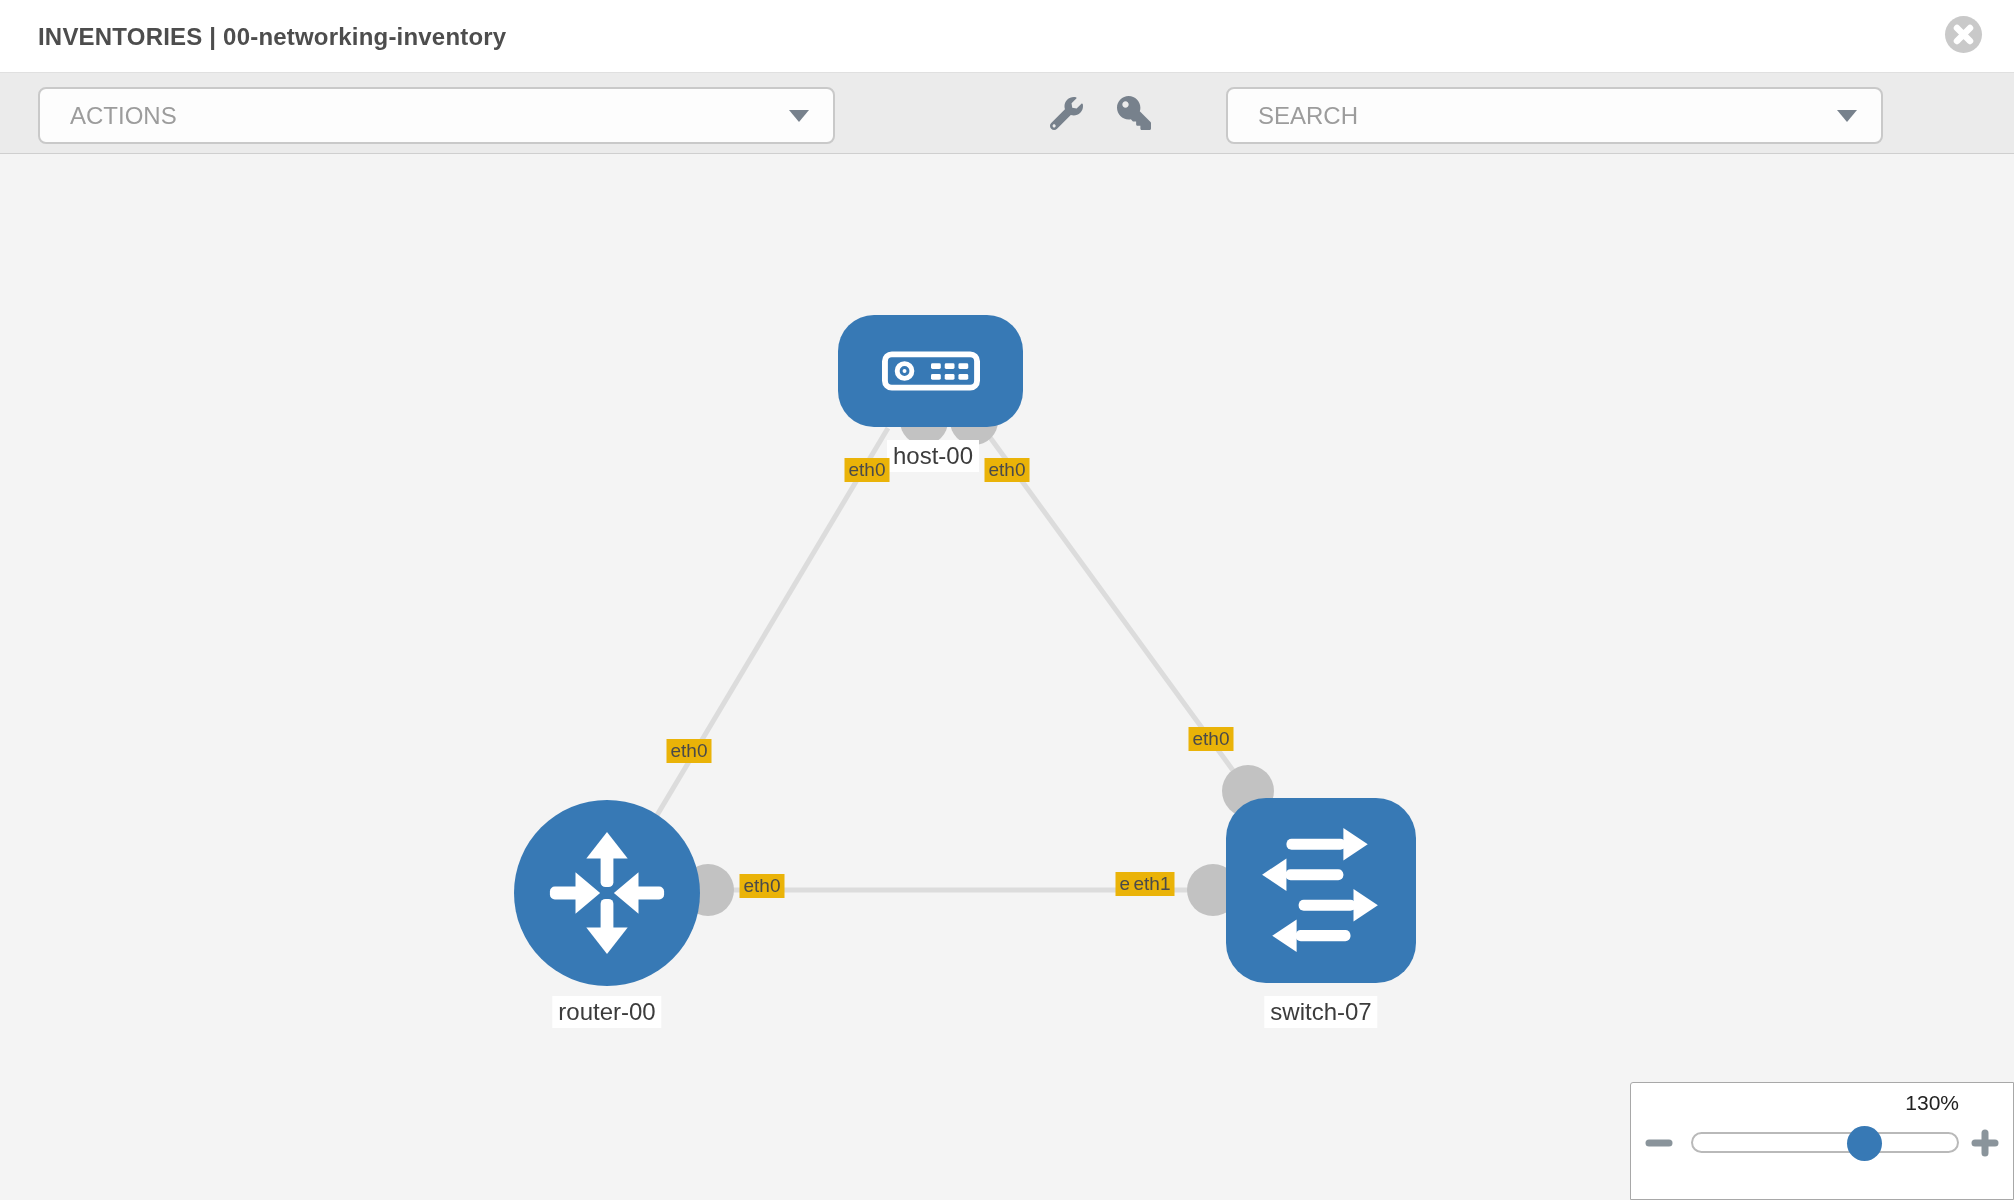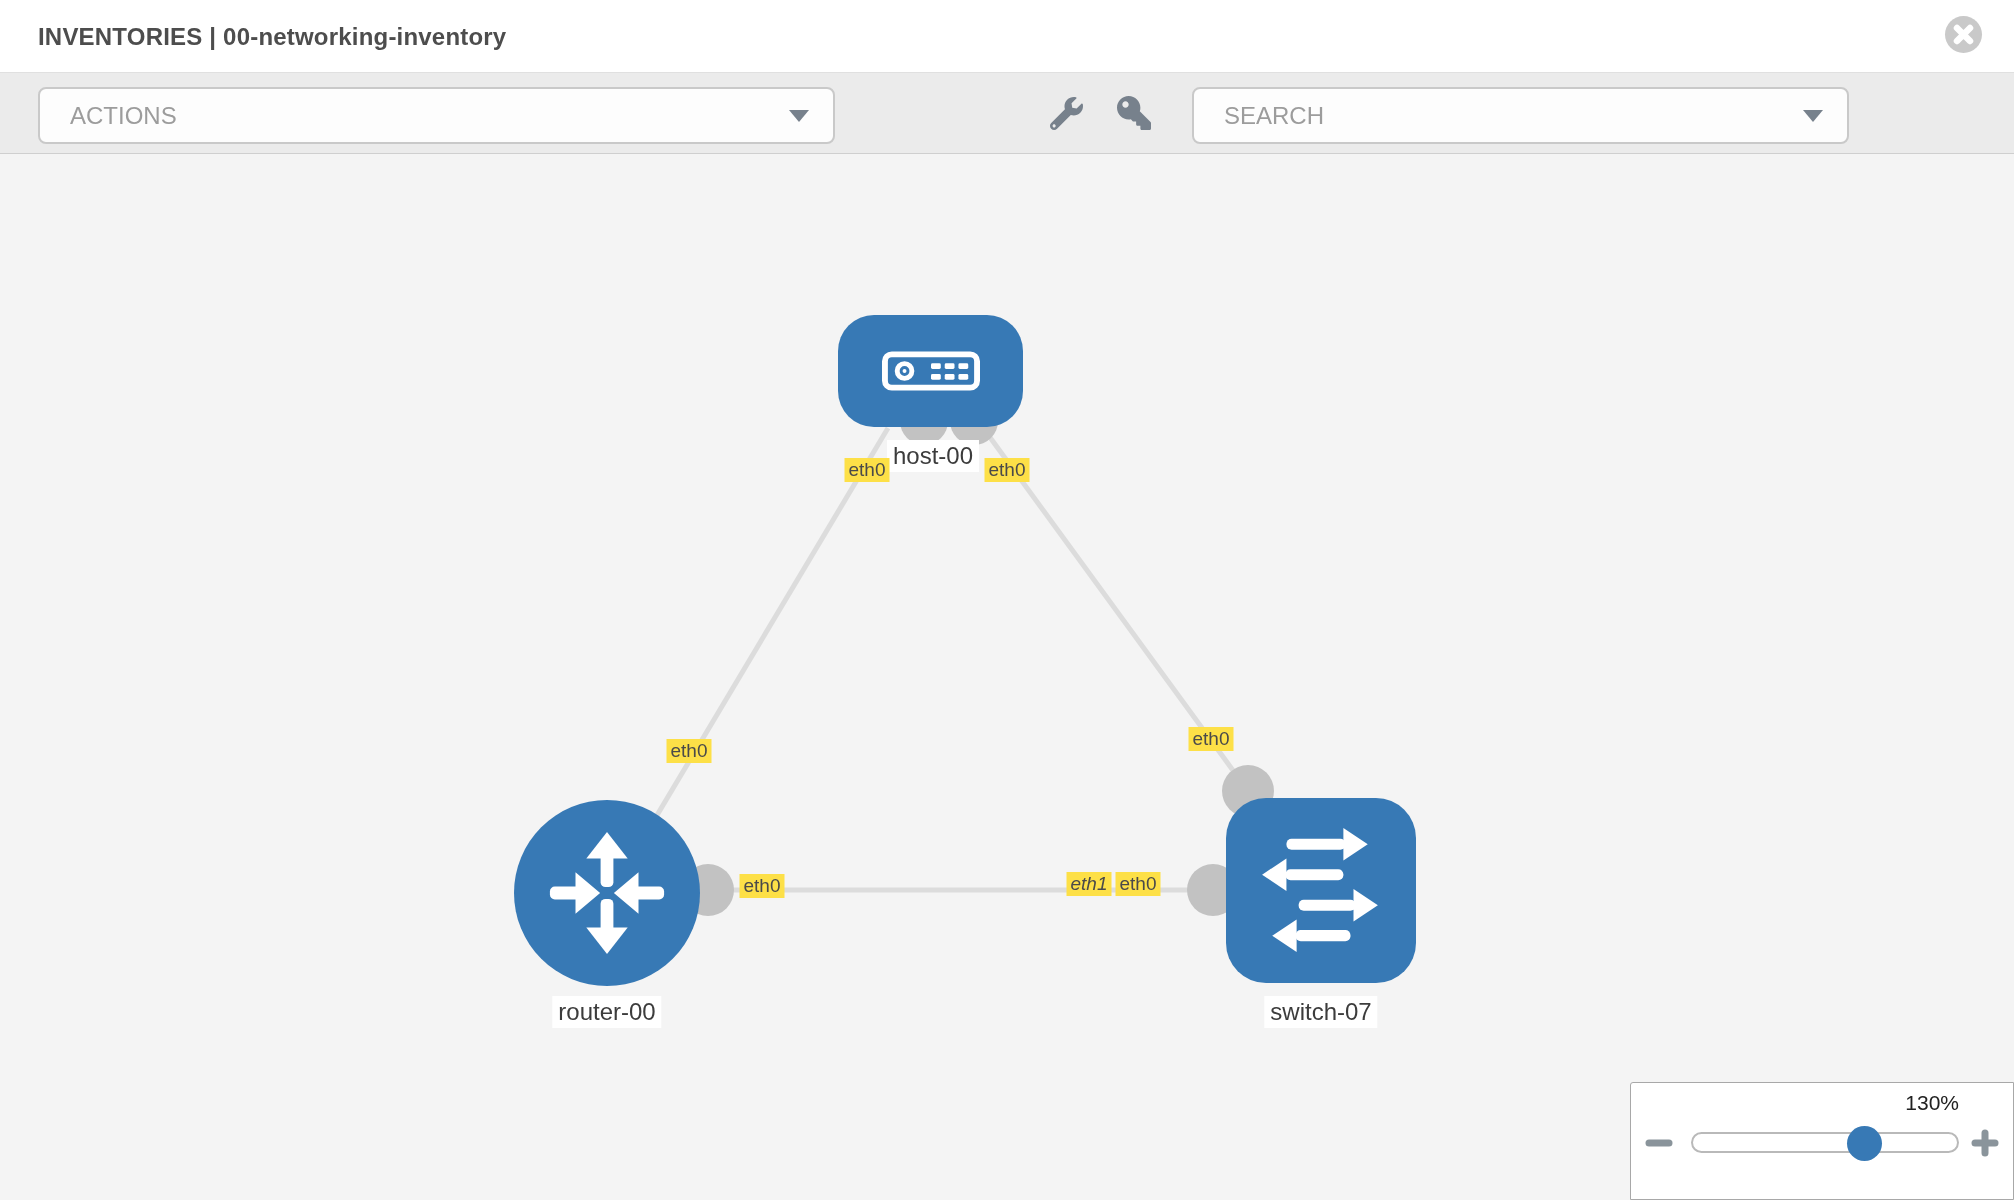--- a/index.html
+++ b/index.html
@@ -13,21 +13,21 @@
   #close-btn{position:absolute;left:1945px;top:16px;width:37px;height:37px;border-radius:50%;
       background:#c9c9c9;display:flex;align-items:center;justify-content:center;cursor:pointer;}
 
   
   #toolbar{position:absolute;left:0;top:72px;width:2014px;height:82px;background:#ebebeb;
       border-top:1px solid #e0e0e0;border-bottom:1px solid #cfcfcf;box-sizing:border-box;}
   .tb-box{position:absolute;top:14px;height:57px;background:#fdfdfd;border:2px solid #c9c9c9;
       border-radius:8px;box-sizing:border-box;display:flex;align-items:center;
       font-size:24px;color:#9c9c9c;}
   #actions-box{left:38px;width:797px;padding:0 24px 0 30px;text-align:center;}
-  #search-box{left:1192px;width:657px;padding:0 24px 0 30px;}
+  #search-box{left:1226px;width:657px;padding:0 24px 0 30px;}
   .caret{margin-left:auto;width:0;height:0;border-left:10px solid transparent;
       border-right:10px solid transparent;border-top:12px solid #77818c;}
   .tb-icon{position:absolute;top:22px;width:36px;height:36px;display:flex;
       align-items:center;justify-content:center;cursor:pointer;}
   #wrench-btn{left:1048px;}
   #key-btn{left:1116px;}
 
   
   #canvas{position:absolute;left:0;top:154px;width:2014px;height:1046px;background:#f4f4f4;margin-left:16px;}
   #links-svg{position:absolute;left:0;top:0;z-index:1;}
@@ -37,29 +37,29 @@
   #node-host{left:822px;top:161px;width:185px;height:112px;border-radius:36px;}
   #node-router{left:498px;top:646px;width:186px;height:186px;border-radius:50%;}
   #node-switch{left:1210px;top:644px;width:190px;height:185px;border-radius:40px;}
 
   .nlabel{position:absolute;z-index:5;transform:translate(-50%,-50%);background:#ffffff;
       color:#3c3c3c;font-size:24px;padding:2px 6px;white-space:nowrap;}
   #lbl-host{left:917px;top:302px;}
   #lbl-router{left:591px;top:858px;text-align:right;}
   #lbl-switch{left:1305px;top:858px;}
 
-  .iface{position:absolute;z-index:5;transform:translate(-50%,-50%);background:#fde047;
+  .iface{position:absolute;z-index:5;transform:translate(-50%,-50%);background:#eab308;
       color:#4a4a4a;font-size:19px;padding:1px 4px;white-space:nowrap;}
   #if-host-left{left:851px;top:316px;}
   #if-host-right{left:991px;top:316px;}
   #if-router-mid{left:673px;top:597px;}
   #if-switch-mid{left:1195px;top:585px;}
   #if-c-left{left:746px;top:732px;}
   #if-c-hidden{left:1122px;top:730px;z-index:4;}
-  #if-c-right{left:1073px;top:730px;z-index:5;font-style:italic;}
+  #if-c-right{left:1136px;top:730px;z-index:5;}
 
   
   #zoom-panel{position:absolute;left:1630px;top:1082px;width:384px;height:118px;
       background:#ffffff;border:1px solid #a8a8a8;border-radius:3px 0 0 0;box-sizing:border-box;z-index:6;}
   #zoom-value{position:absolute;left:60px;top:8px;width:268px;text-align:right;
       font-size:21px;color:#222222;}
   #zoom-minus{position:absolute;left:14px;top:46px;width:28px;height:28px;cursor:pointer;}
   #zoom-plus{position:absolute;left:340px;top:46px;width:28px;height:28px;cursor:pointer;}
   #zoom-track{position:absolute;left:60px;top:49px;width:268px;height:21px;border-radius:12px;
       background:#ffffff;border:2px solid #b9b9b9;box-sizing:border-box;cursor:pointer;}

